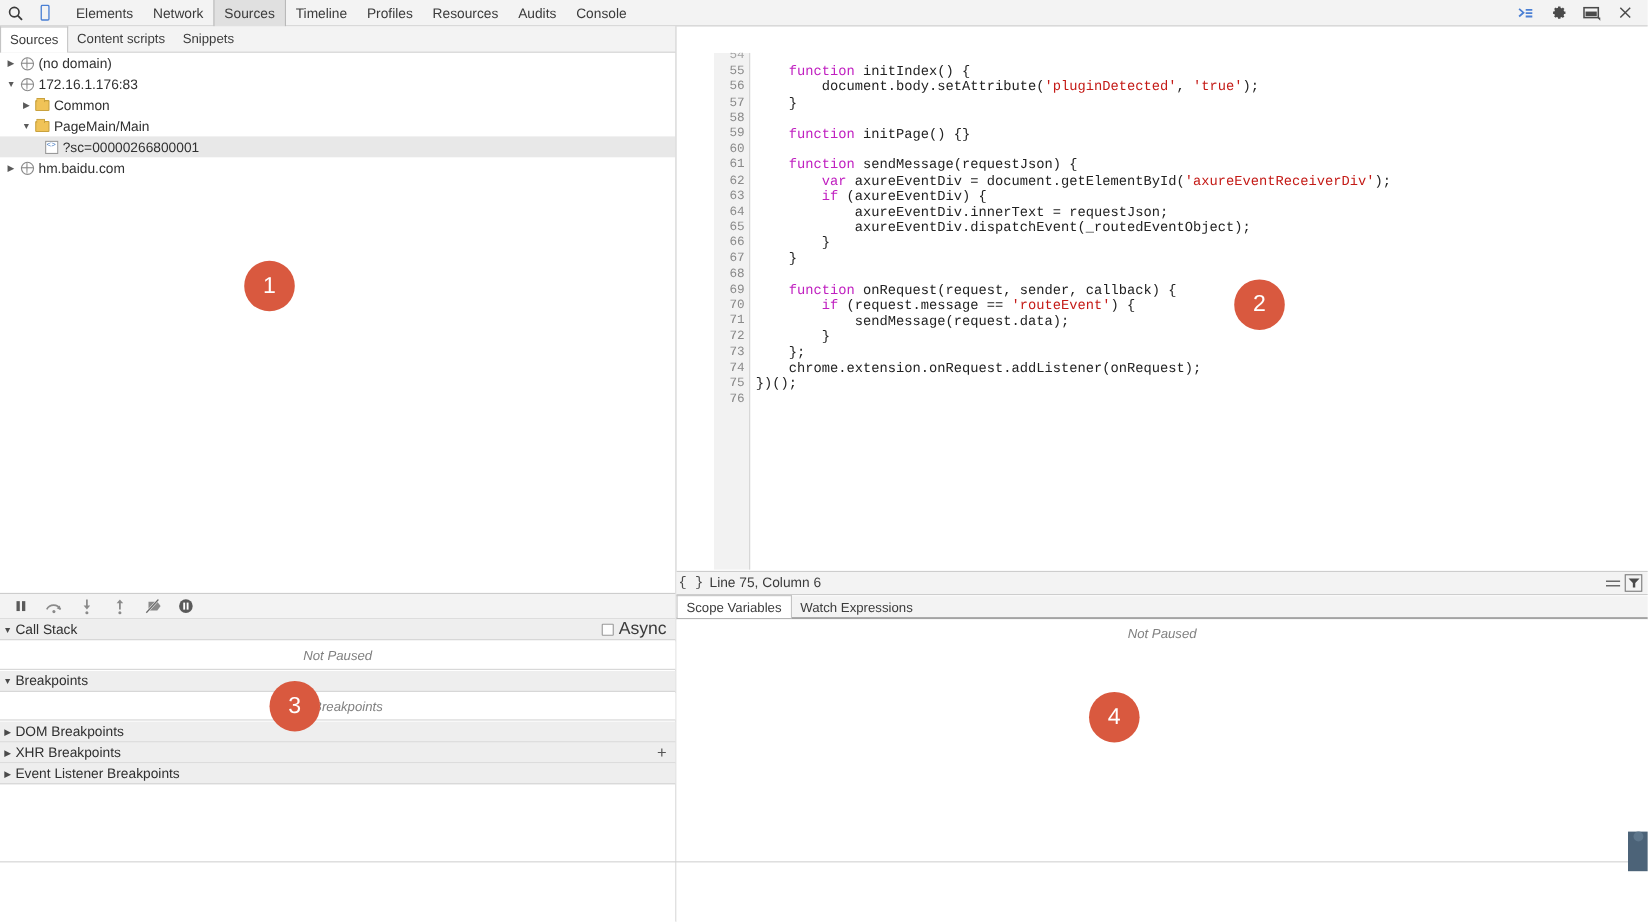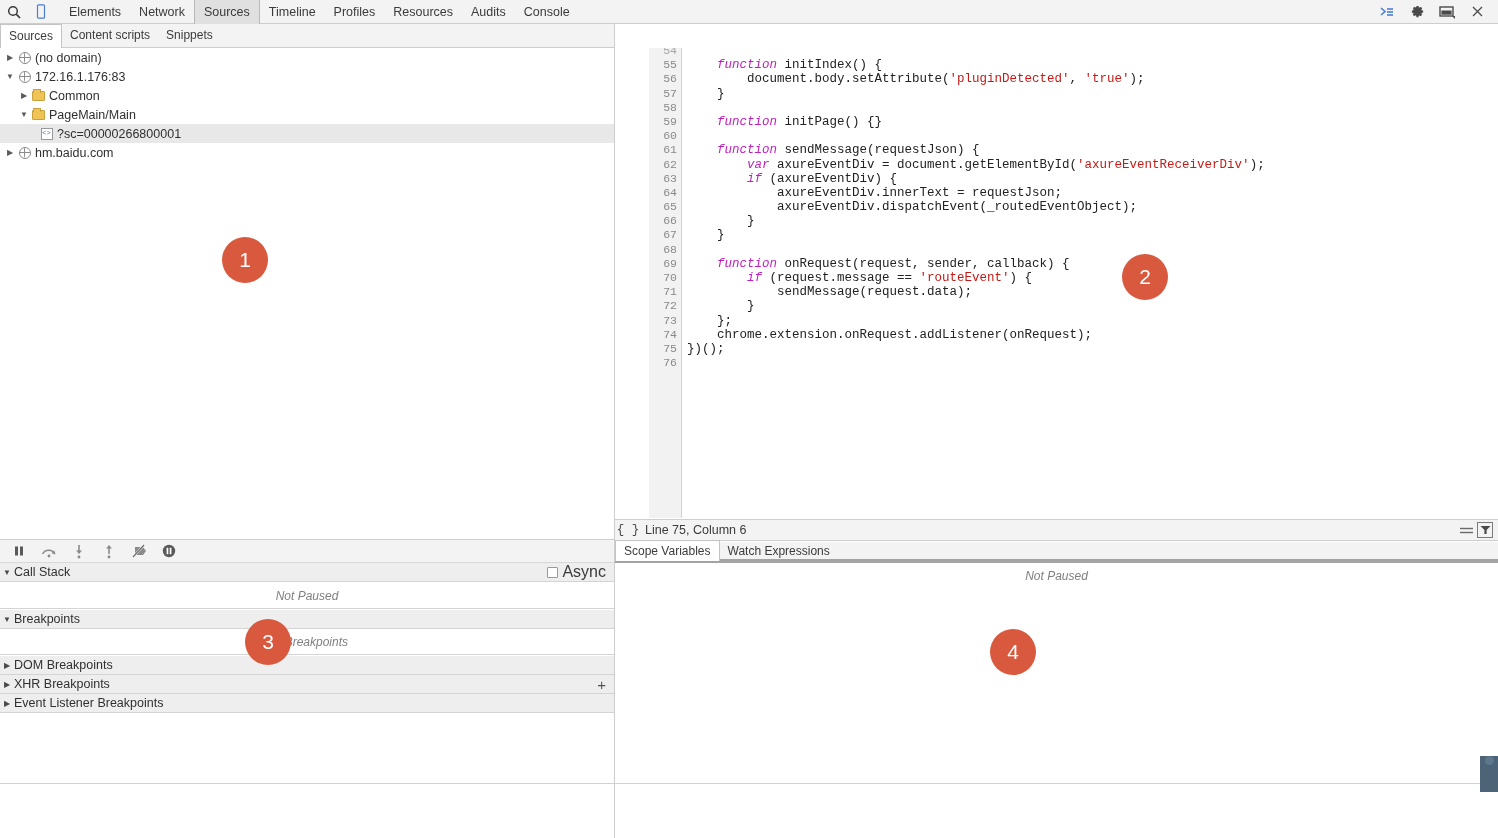--- a/index.html
+++ b/index.html
@@ -115,21 +115,21 @@
     text-align: right; font-size: 11.5px; color: #8a8a8a; line-height: 14.2px;
     padding-top: 5px;
   }
   .gutter div { padding-right: 4px; height: 14.2px; }
   .codearea {
     position: absolute; left: 34px; top: 0; width: 849px; height: 470px;
     padding-top: 5px; font-size: 12.5px; line-height: 14.2px; color: #222;
     white-space: pre;
   }
   .codearea div { height: 14.2px; padding-left: 4px; }
-  .kw  { color: #c020c0; font-style: italic; }
+  .kw  { color: #c020c0; }
   .str { color: #c41a16; }
 
   
   .vscroll {
     position: absolute; right: 0; top: 0; width: 15px; height: 470px;
     background: #f1f1f1; border-left: 1px solid #d9d9d9;
   }
   .vscroll .arrow {
     width: 15px; height: 15px; display: flex; align-items: center; justify-content: center;
     font-size: 7px; color: #4b4b4b;
@@ -151,21 +151,21 @@
     font-size: 12.5px; color: #4a4a4a;
   }
   .sb-text { font-size: 12.5px; color: #3b3b3b; margin-left: 4px; }
   .sb-right { margin-left: auto; display: flex; align-items: center; padding-right: 5px; }
   .sb-icon { width: 22px; height: 22px; display: flex; align-items: center; justify-content: center; }
   .sb-icon.boxed { border: 1px solid #7a7a7a; width: 16px; height: 16px; }
 
   
   .scope-tabbar {
     position: absolute; left: 615px; top: 542px; width: 883px; height: 21px;
-    background: #f3f3f3; border-bottom: 4px solid #a3a3a3; display: flex; align-items: center;
+    background: #f3f3f3; border-bottom: 2px solid #a3a3a3; display: flex; align-items: center;
   }
   .scope-tab { padding: 0 8px; height: 20px; line-height: 20px; font-size: 12px; color: #3b3b3b; }
   .scope-tab.active { background: #fff; border: 1px solid #c4c4c4; border-bottom: none; height: 21px; }
   .scope-body {
     position: absolute; left: 615px; top: 563px; width: 883px; height: 275px; background: #fff;
   }
   .notpaused {
     text-align: center; font-size: 12px; color: #808080; font-style: italic; padding-top: 6px;
   }
 

